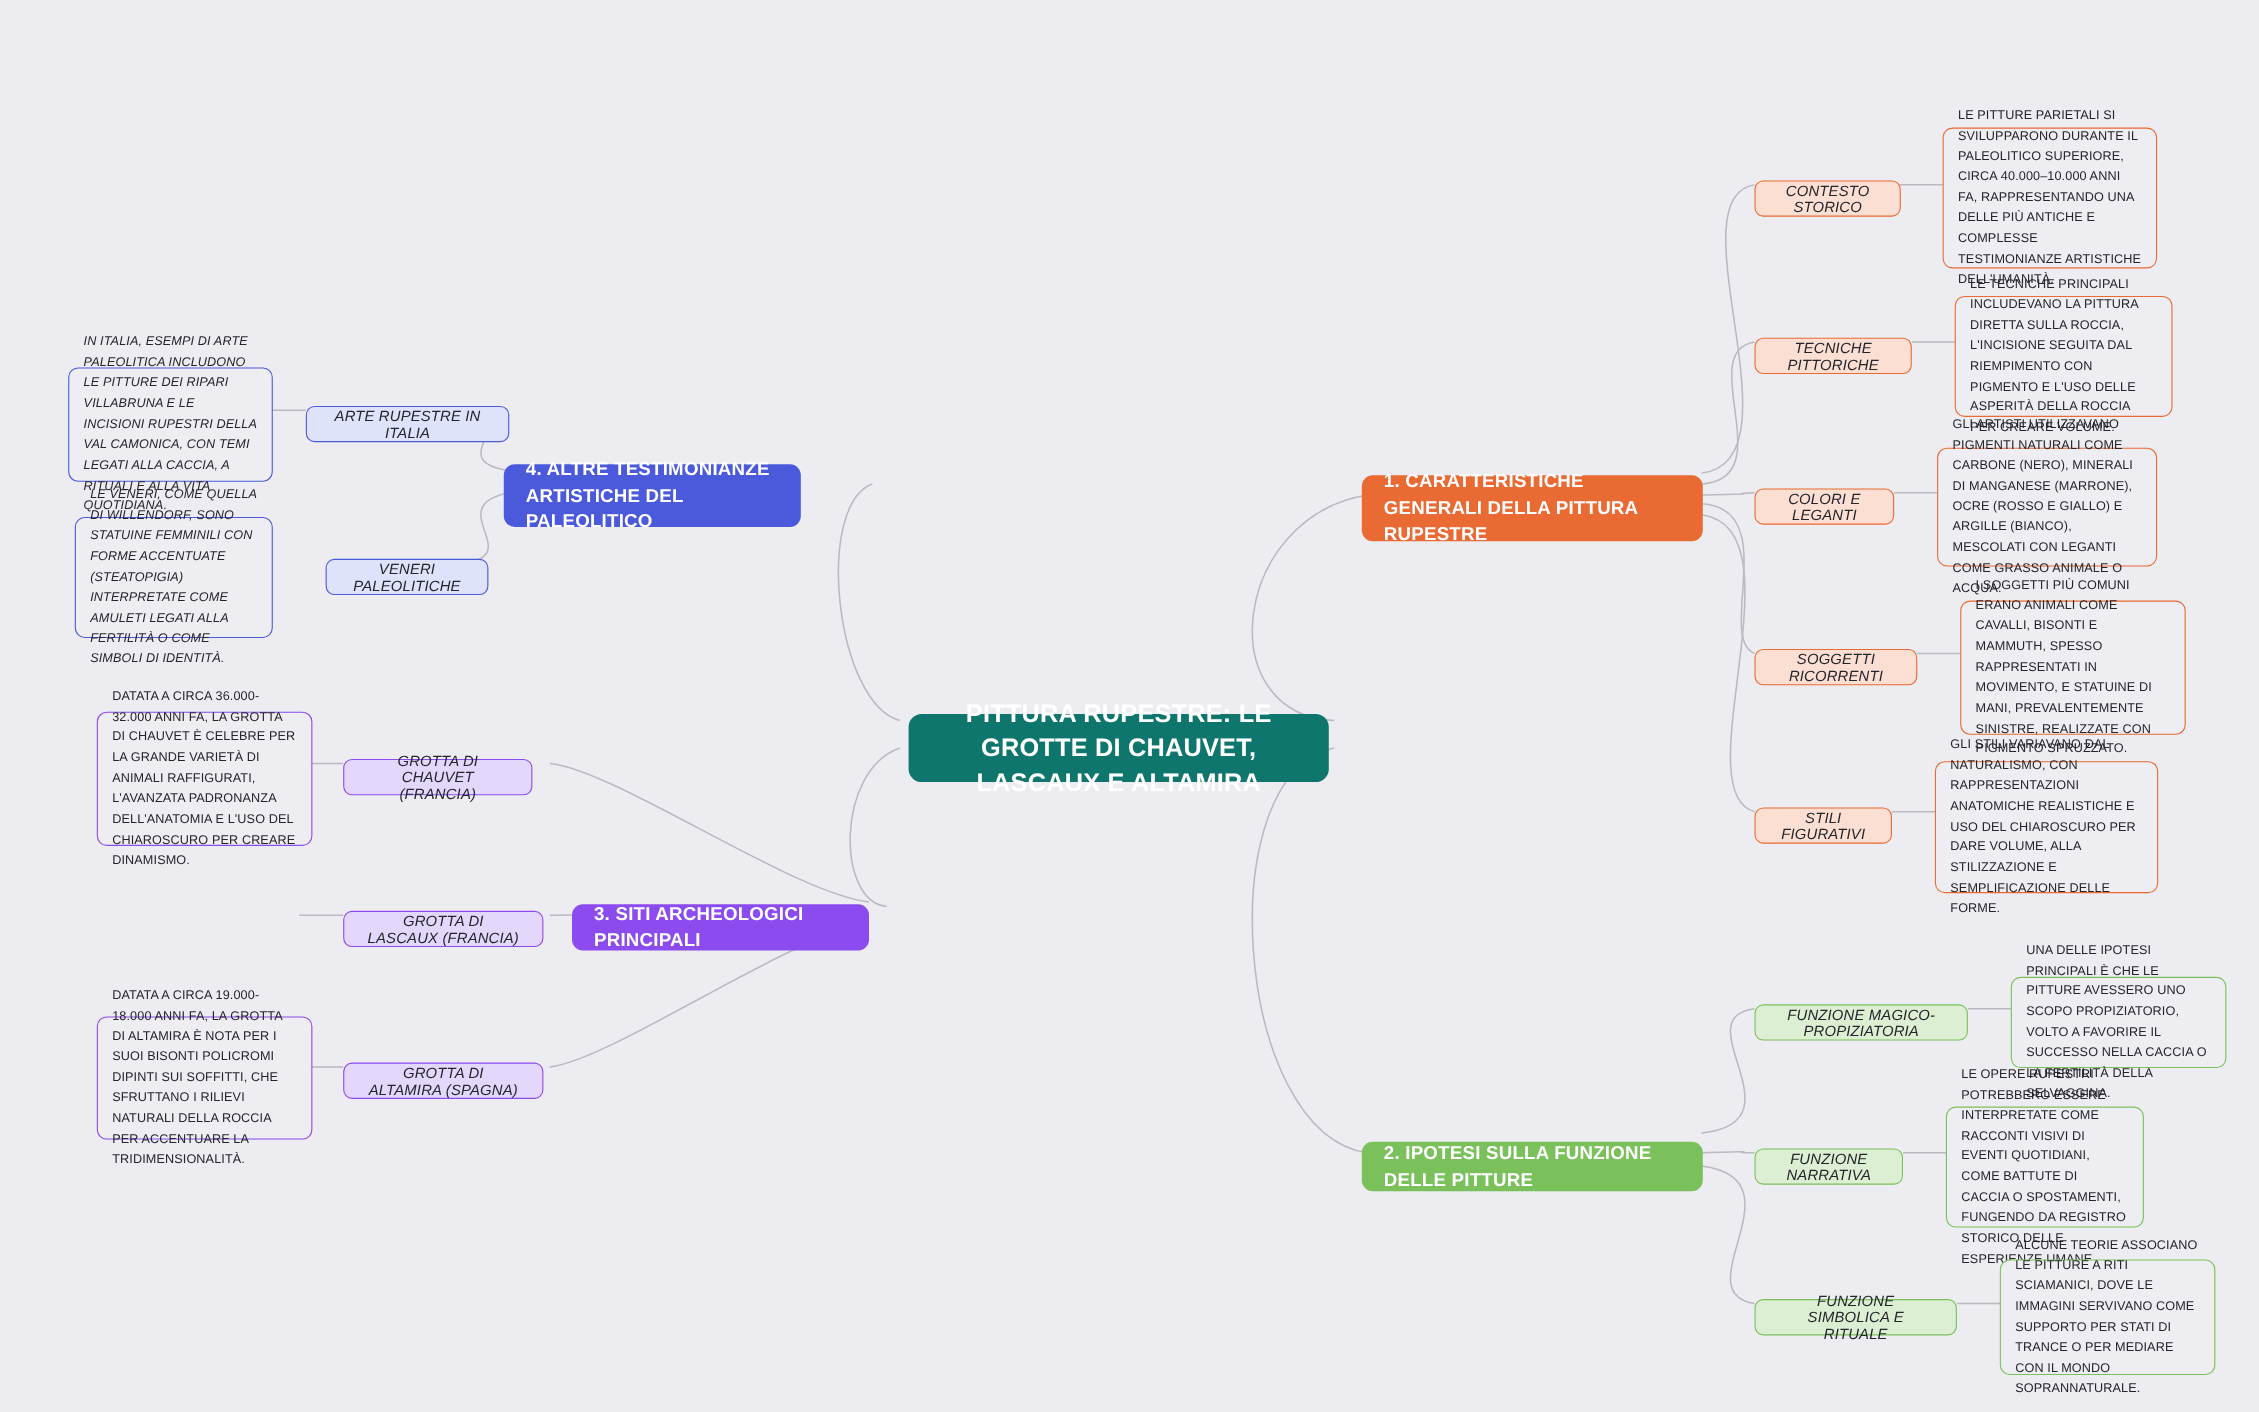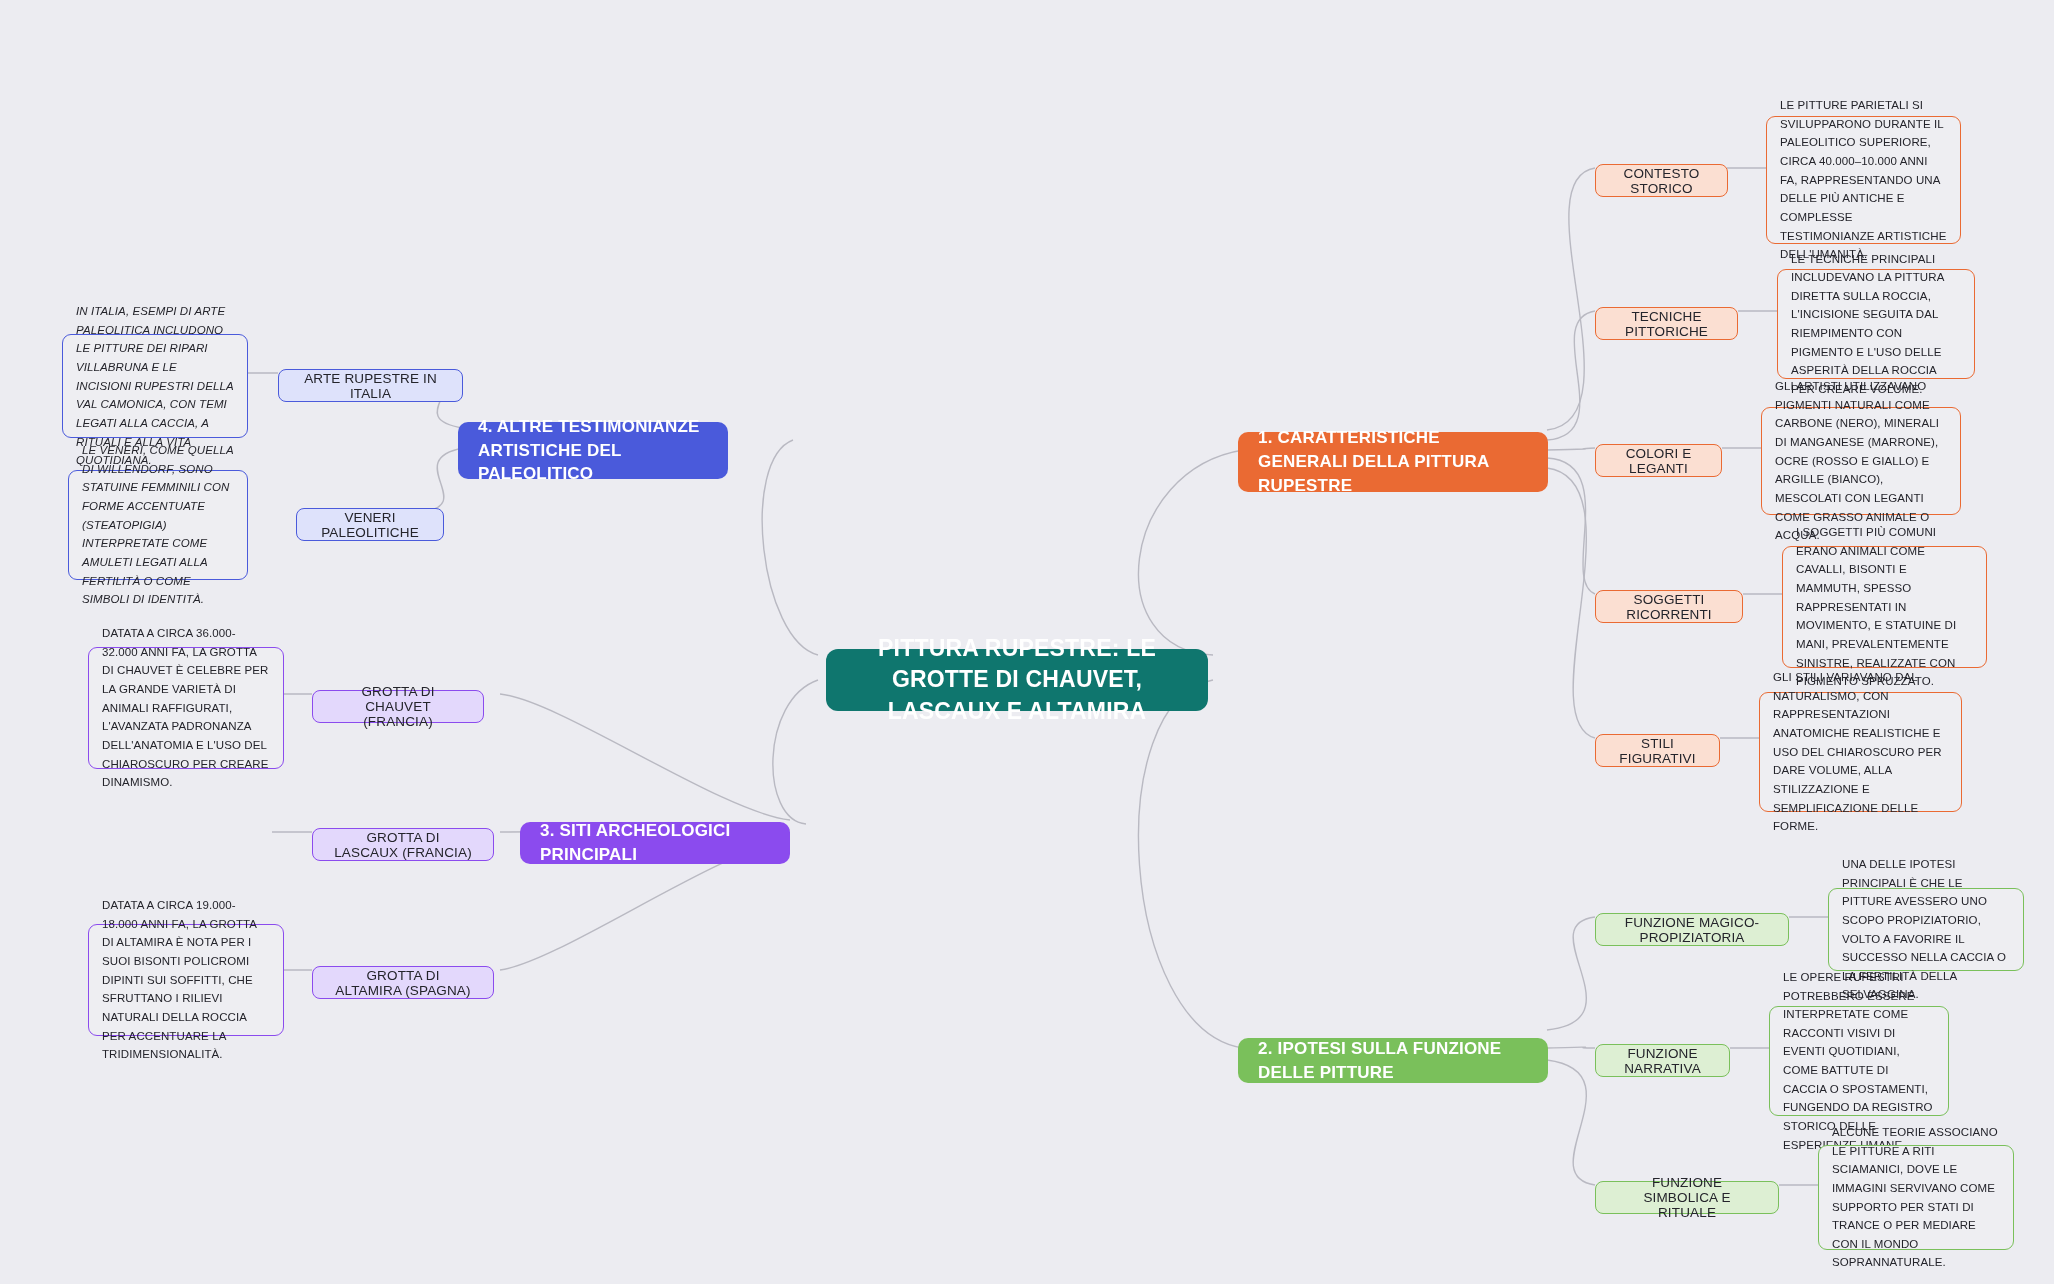--- a/index.html
+++ b/index.html
@@ -39,20 +39,21 @@
   .cat.blue  {background:#4A5ADB;}
 
   
   .sub{
     border-radius:8px;border-width:1.5px;border-style:solid;
     font-size:13.5px;color:#24242B;
     display:flex;align-items:center;justify-content:center;
     text-align:center;
     padding:7px 20px;
     letter-spacing:.15px;
+    font-style:italic;
   }
   .sub.orange{background:#FBDFD2;border-color:#EA6A33;}
   .sub.green {background:#DDEFD3;border-color:#7AC05B;}
   .sub.purple{background:#E3D8FC;border-color:#8B4BEE;}
   .sub.blue  {background:#DEE2FB;border-color:#4A5ADB;}
 
   
   .leaf{
     border-radius:9px;border-width:1.5px;border-style:solid;
     background:#EEEEF2;

